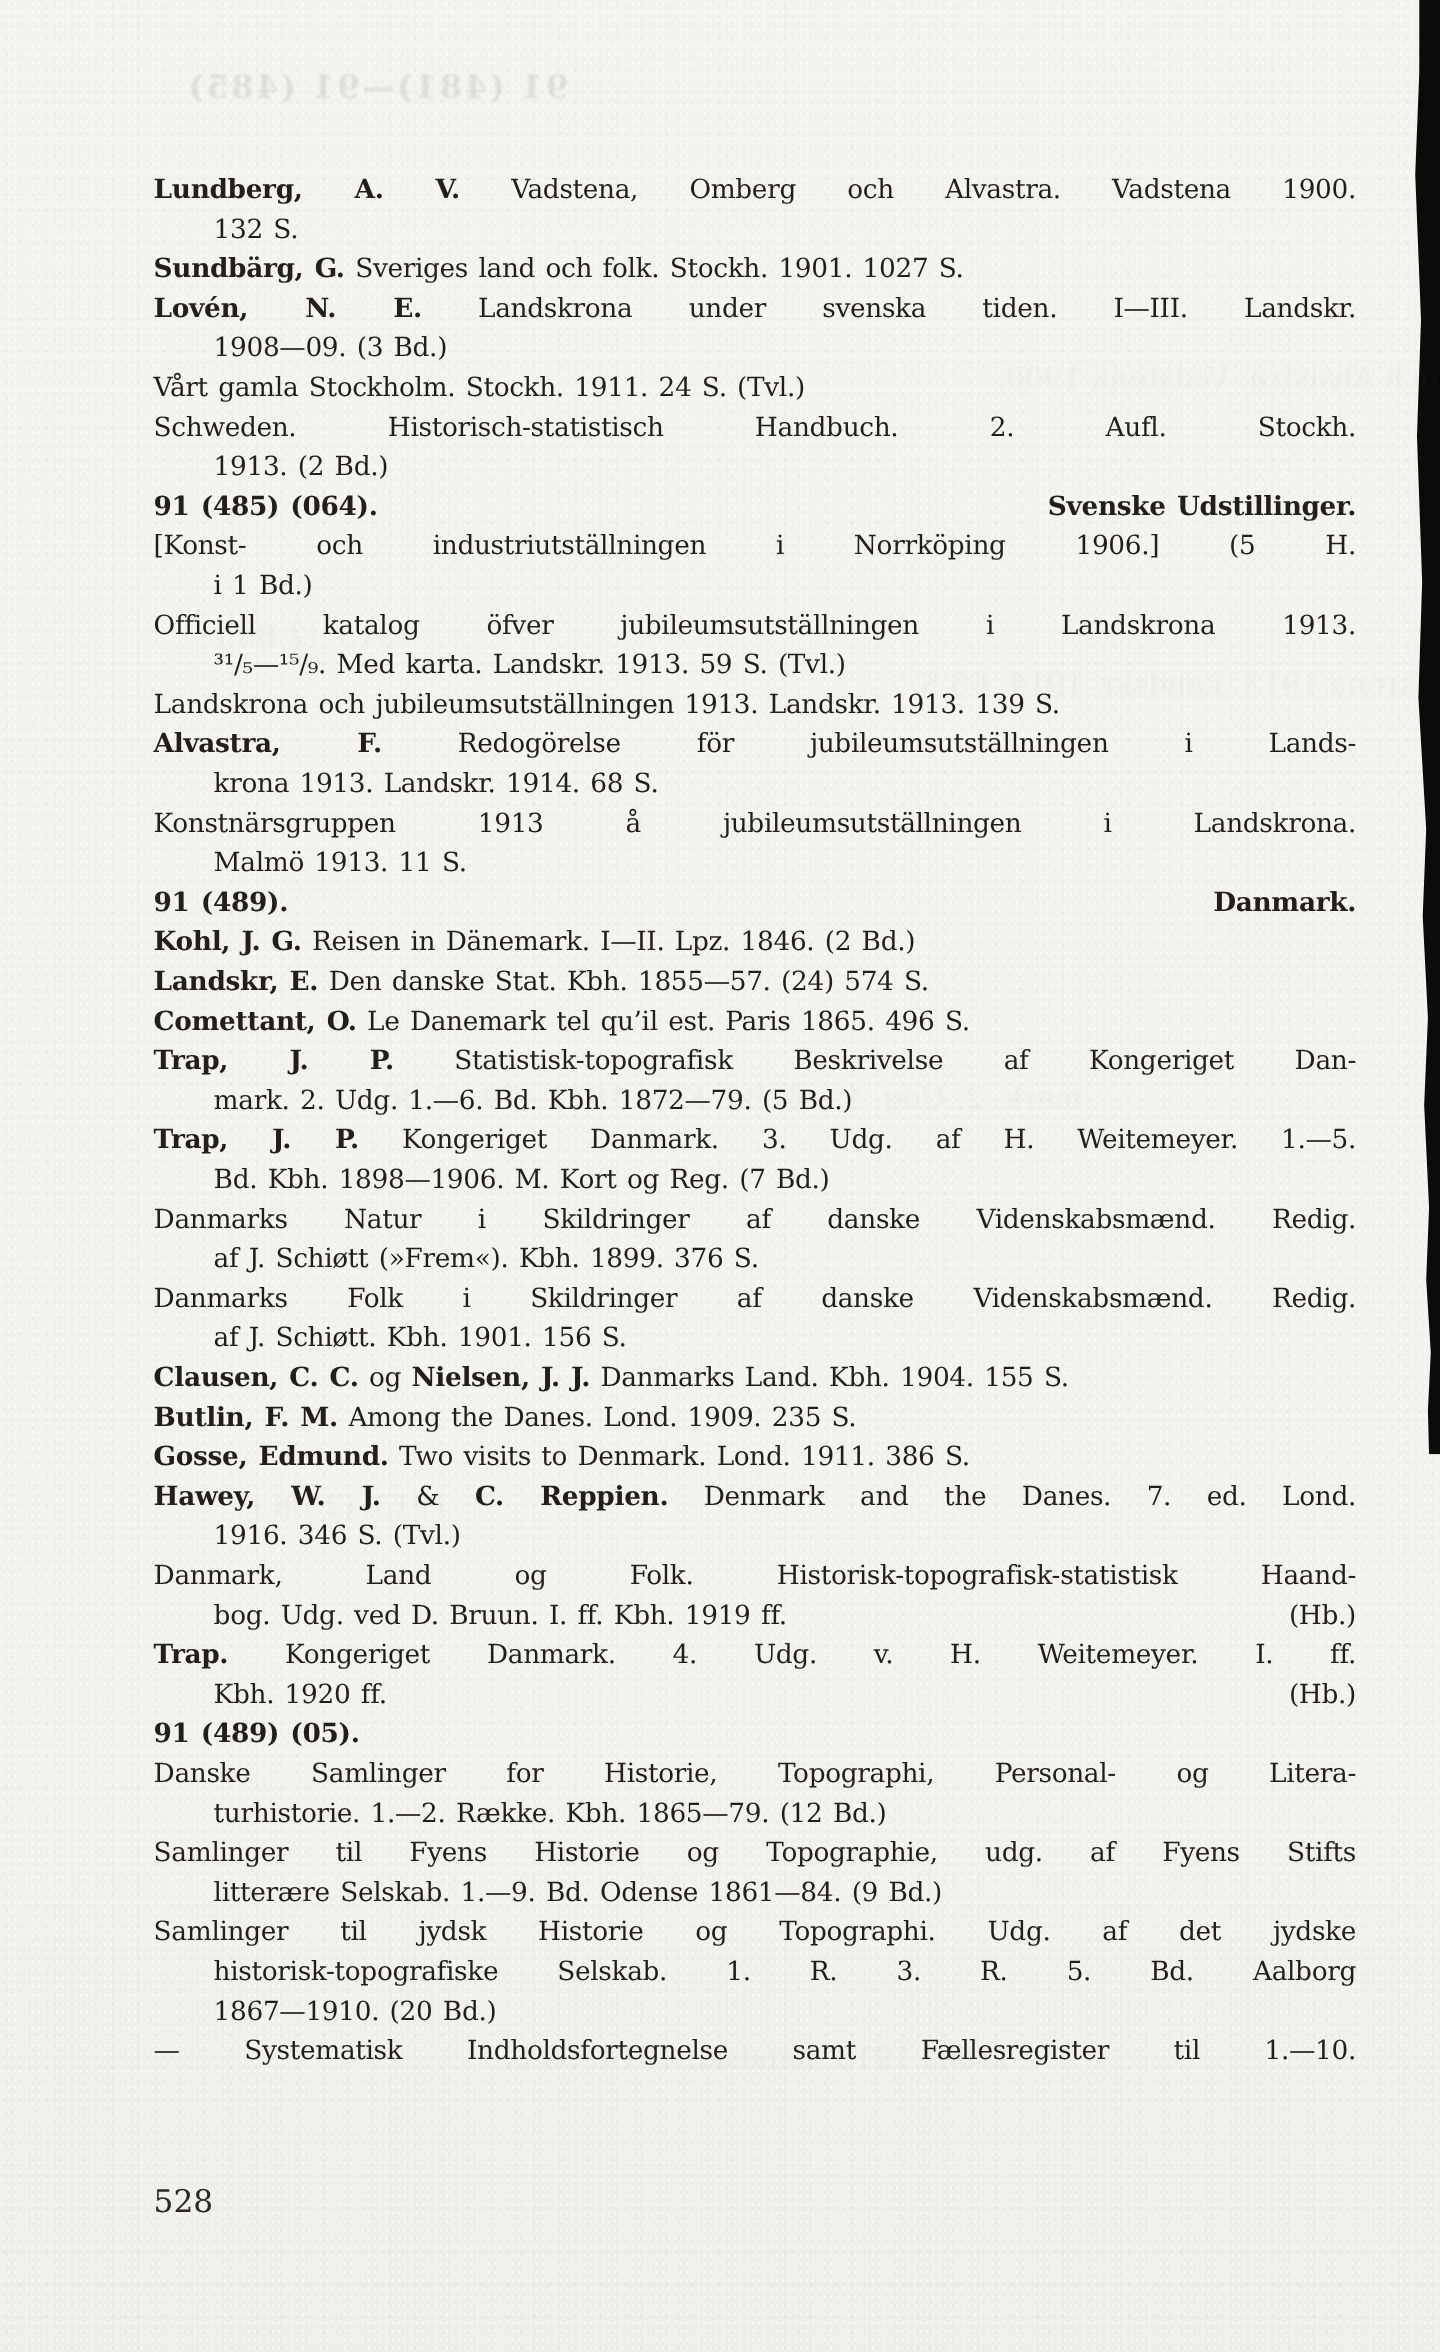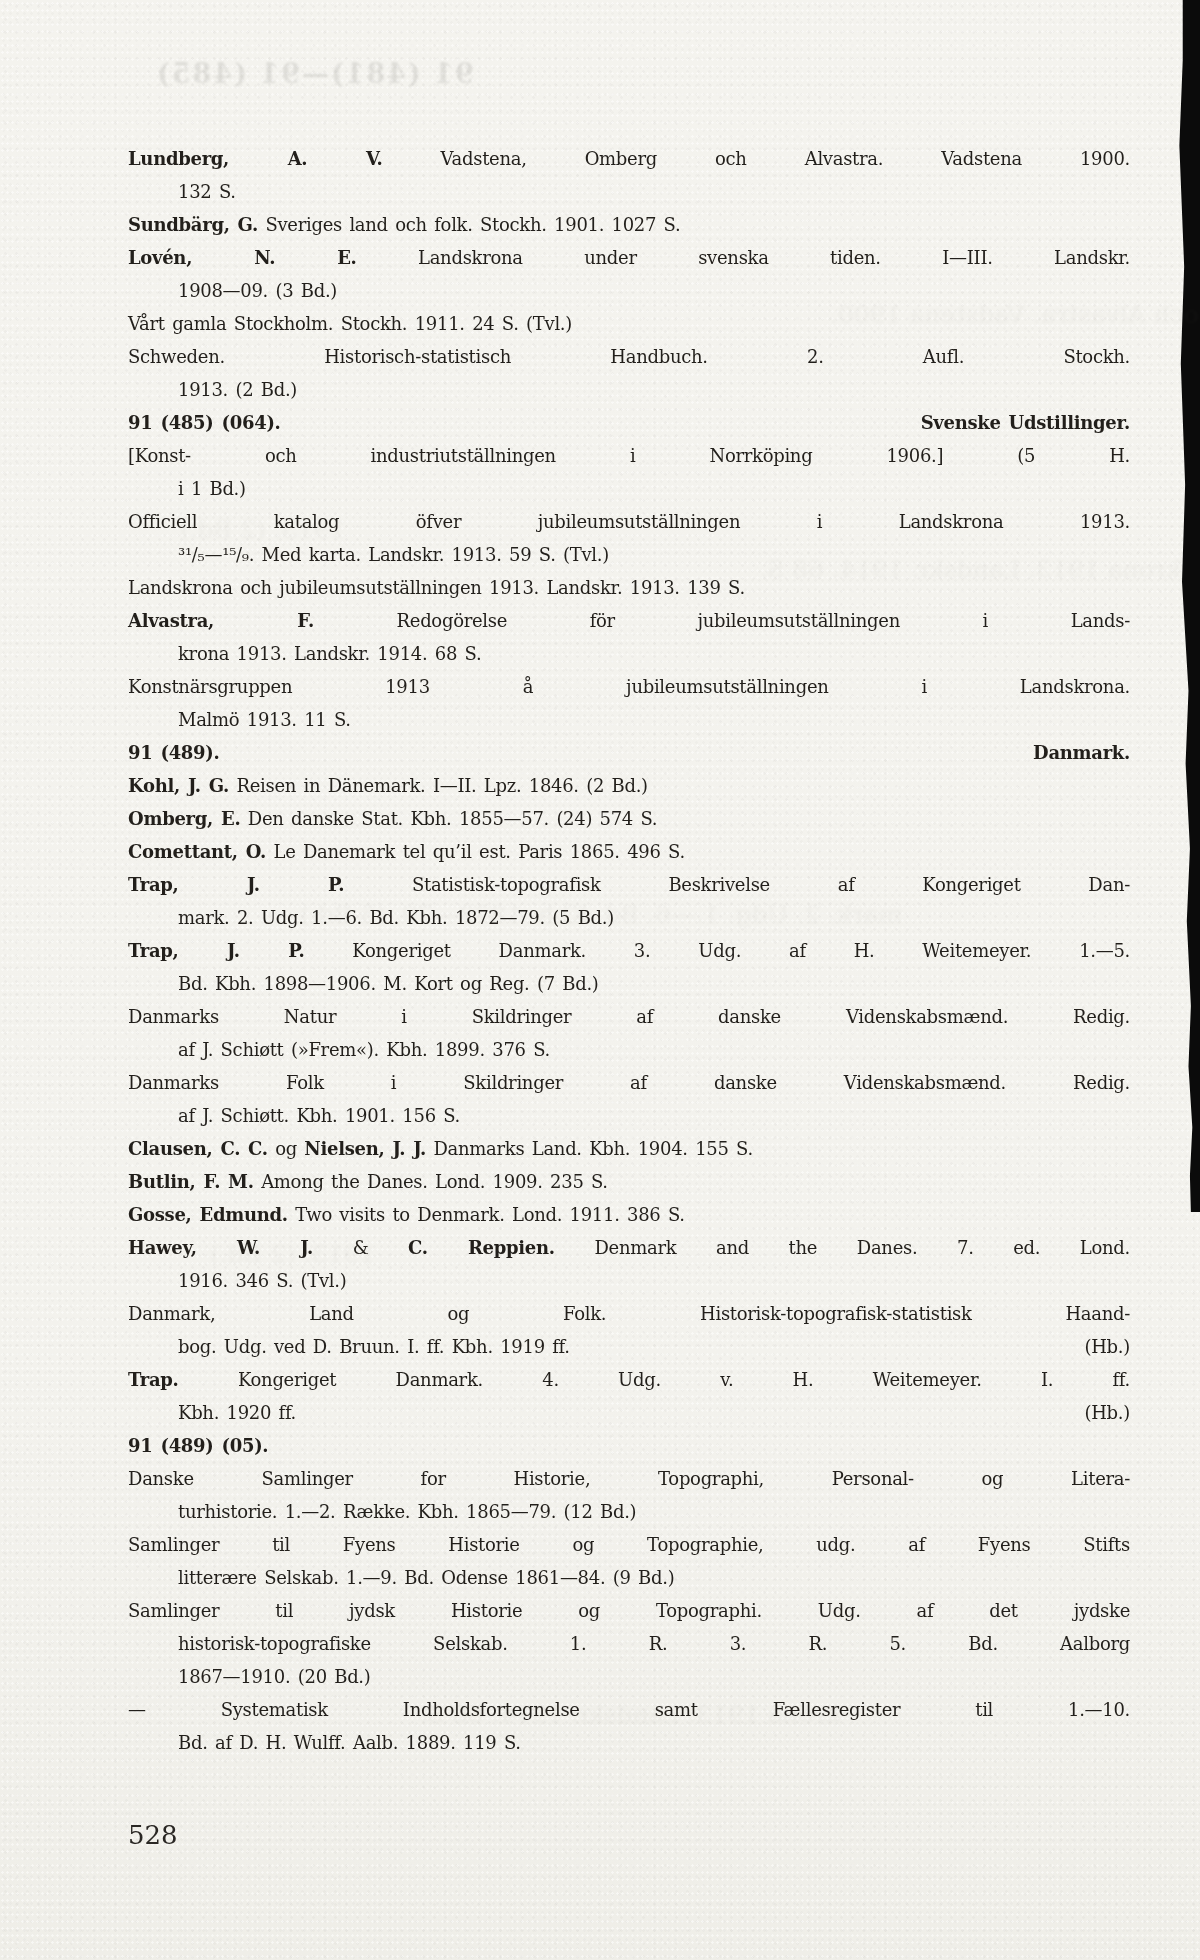--- a/index.html
+++ b/index.html
@@ -20,21 +20,21 @@
     background-size: 11px 13px, 7px 9px, 5px 7px, 100% 100%;
     font-family: "DejaVu Serif", "Liberation Serif", serif;
     color: #221f1b;
   }
 
   .text-block {
     position: absolute;
     left: 128px;
     top: 142px;
     width: 1002px;
-    font-size: 18px;
+    font-size: 22px;
     line-height: 33px;
     letter-spacing: -0.3px;
     word-spacing: 2px;
   }
 
   .line { text-align: left; white-space: normal; }
   .line.just {
     text-align: justify;
     text-align-last: justify;
     text-justify: inter-word;
@@ -120,21 +120,21 @@
     <div class="line"><span>Landskrona och jubileumsutställningen 1913. Landskr. 1913. 139 S.</span></div>
     <div class="line just"><span class="b">Alvastra, F.</span><span> Redogörelse för jubileumsutställningen i Lands-</span></div>
     <div class="line ind"><span>krona 1913. Landskr. 1914. 68 S.</span></div>
     <div class="line just"><span>Konstnärsgruppen 1913 å jubileumsutställningen i Landskrona.</span></div>
     <div class="line ind"><span>Malmö 1913. 11 S.</span></div>
     <div class="heading-row">
       <span>91 (489).</span>
       <span>Danmark.</span>
     </div>
     <div class="line"><span class="b">Kohl, J. G.</span><span> Reisen in Dänemark. I—II. Lpz. 1846. (2 Bd.)</span></div>
-    <div class="line"><span class="b">Omberg, E.</span><span> Den danske Stat. Kbh. 1855—57. (24) 574 S.</span></div>
+    <div class="line"><span class="b">Landskr, E.</span><span> Den danske Stat. Kbh. 1855—57. (24) 574 S.</span></div>
     <div class="line"><span class="b">Comettant, O.</span><span> Le Danemark tel qu’il est. Paris 1865. 496 S.</span></div>
     <div class="line just"><span class="b">Trap, J. P.</span><span> Statistisk-topografisk Beskrivelse af Kongeriget Dan-</span></div>
     <div class="line ind"><span>mark. 2. Udg. 1.—6. Bd. Kbh. 1872—79. (5 Bd.)</span></div>
     <div class="line just"><span class="b">Trap, J. P.</span><span> Kongeriget Danmark. 3. Udg. af H. Weitemeyer. 1.—5.</span></div>
     <div class="line ind"><span>Bd. Kbh. 1898—1906. M. Kort og Reg. (7 Bd.)</span></div>
     <div class="line just"><span>Danmarks Natur i Skildringer af danske Videnskabsmænd. Redig.</span></div>
     <div class="line ind"><span>af J. Schiøtt (»Frem«). Kbh. 1899. 376 S.</span></div>
     <div class="line just"><span>Danmarks Folk i Skildringer af danske Videnskabsmænd. Redig.</span></div>
     <div class="line ind"><span>af J. Schiøtt. Kbh. 1901. 156 S.</span></div>
     <div class="line"><span class="b">Clausen, C. C.</span><span> og </span><span class="b">Nielsen, J. J.</span><span> Danmarks Land. Kbh. 1904. 155 S.</span></div>
@@ -151,21 +151,20 @@
       <span></span>
     </div>
     <div class="line just"><span>Danske Samlinger for Historie, Topographi, Personal- og Litera-</span></div>
     <div class="line ind"><span>turhistorie. 1.—2. Række. Kbh. 1865—79. (12 Bd.)</span></div>
     <div class="line just"><span>Samlinger til Fyens Historie og Topographie, udg. af Fyens Stifts</span></div>
     <div class="line ind"><span>litterære Selskab. 1.—9. Bd. Odense 1861—84. (9 Bd.)</span></div>
     <div class="line just"><span>Samlinger til jydsk Historie og Topographi. Udg. af det jydske</span></div>
     <div class="line ind just"><span>historisk-topografiske Selskab. 1. R. 3. R. 5. Bd. Aalborg</span></div>
     <div class="line ind"><span>1867—1910. (20 Bd.)</span></div>
     <div class="line just"><span>— Systematisk Indholdsfortegnelse samt Fællesregister til 1.—10.</span></div>
-    <div class="line ind"><span>Bd. af D. H. Wulff. Aalb. 1889. 119 S.</span></div>
   </main>
 
 <div class="page-number">528</div>
 
 <div class="scan-edge"></div>
 
 <div class="ghost" style="left: 830px; top: 300px;">Lundberg, A. V. Vadstena, Omberg och Alvastra. Vadstena 1900.</div>
 <div class="ghost" style="left: 180px; top: 515px;">1913. (2 Bd.)</div>
 <div class="ghost" style="left: 760px; top: 555px;">krona 1913. Landskr. 1914. 68 S.</div>
 <div class="ghost" style="left: 300px; top: 900px;">mark. 2. Udg. 1.—6. Bd. Kbh. 1872—79. (5 Bd.)</div>

